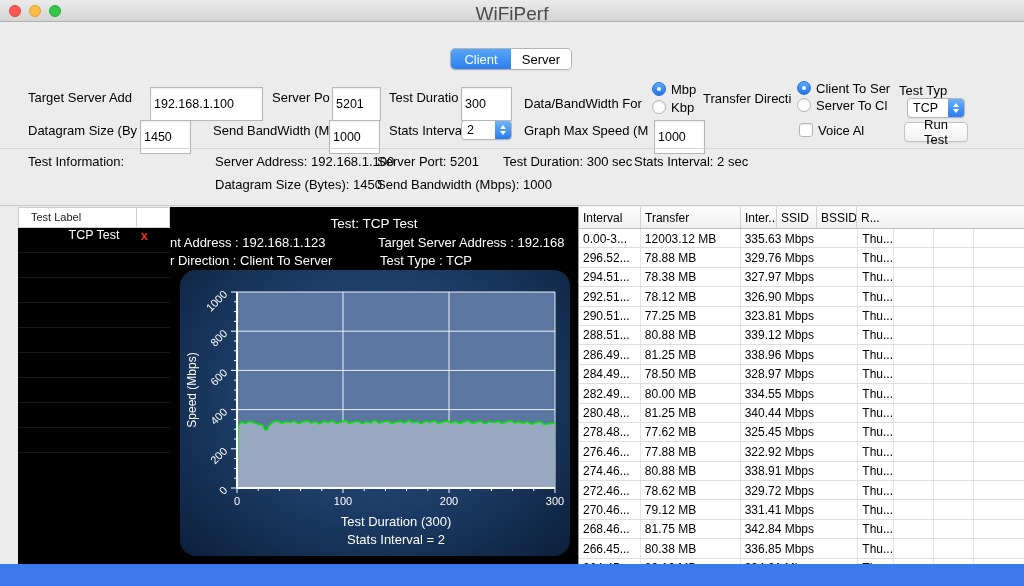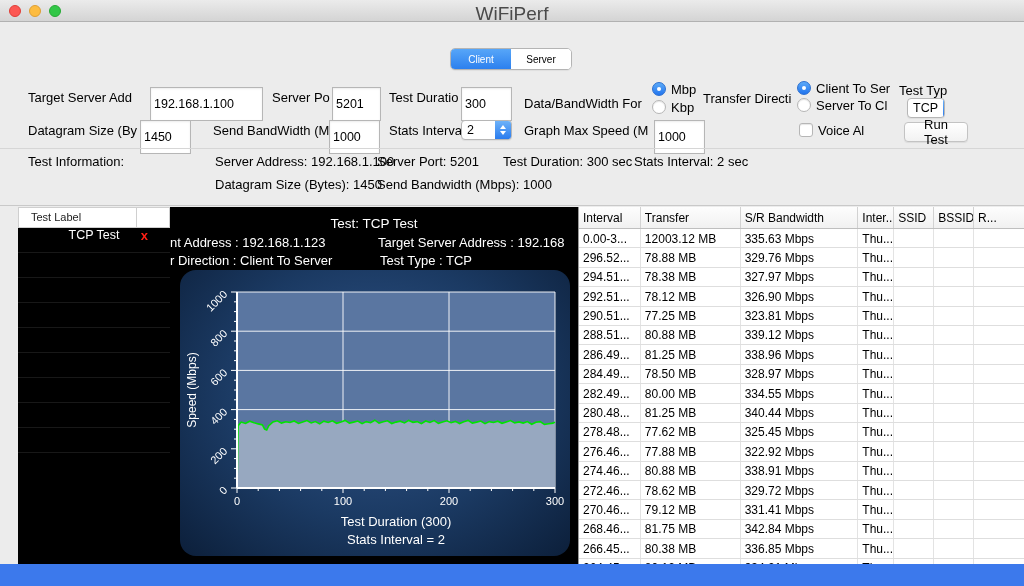--- a/index.html
+++ b/index.html
@@ -21,21 +21,21 @@
   .btn{position:absolute;height:20px;background:linear-gradient(#ffffff,#f2f2f2);
     border:1px solid #c3c3c3;border-radius:4px;font-size:13px;color:#000;
     display:flex;align-items:center;justify-content:center;padding:0 11px;
     box-shadow:0 1px 1px rgba(0,0,0,.07);font-family:inherit;}
   #search-btn{left:18px;top:13px;}
   #run-btn{left:904px;top:100px;width:64px;}
 
   .segmented{position:absolute;left:450px;top:26px;display:flex;height:22px;
     border:1px solid #b4b4b4;border-radius:5px;overflow:hidden;background:#fff;
     box-shadow:0 1px 1px rgba(0,0,0,.06);}
-  .seg{min-width:60px;padding:0 10px;display:flex;align-items:center;justify-content:center;font-size:10px;background:#fff;}
+  .seg{min-width:60px;padding:0 10px;display:flex;align-items:center;justify-content:center;font-size:13px;background:#fff;}
   .seg.sel{background:linear-gradient(#57a6f8,#2c80ee);color:#fff;}
 
   .lbl{position:absolute;height:20px;display:flex;align-items:center;white-space:nowrap;}
   .tf{position:absolute;height:20px;border:1px solid #b6b6b6;background:#fff;font-size:12.5px;
     padding:16px 3px;font-family:Liberation Sans, sans-serif;box-shadow:inset 0 1px 2px rgba(0,0,0,.08);outline:none;}
 
   .radio-row{position:absolute;display:flex;align-items:center;gap:5px;height:16px;white-space:nowrap;}
   .radio{width:14px;height:14px;border-radius:50%;flex:none;position:relative;}
   .radio.on{background:linear-gradient(#5caaf8,#2174ee);border:1px solid #2b6fd0;}
   .radio.on::after{content:"";position:absolute;left:4px;top:4px;width:4px;height:4px;border-radius:50%;background:#fff;}
@@ -125,21 +125,21 @@
   <div class="radio-row" style="left:797px;top:58px">
     <span class="radio on"></span>
     <span>Client To Ser</span>
   </div>
   <div class="radio-row" style="left:797px;top:75px">
     <span class="radio off"></span>
     <span>Server To Cl</span>
   </div>
 
   <span class="lbl" style="left:899px;top:58px">Test Typ</span>
-  <div class="popup" style="left:907px;top:76px;width:38px">
+  <div class="popup" style="left:907px;top:76px;width:58px">
     <div class="val">TCP</div>
     <div class="cap">
         <span class="up"></span>
         <span class="dn"></span>
       </div>
   </div>
 
   <span class="lbl" style="left:28px;top:98px">Datagram Size (By</span>
   <input class="tf" style="left: 140px; top: 98px; width: 51px;" value="1450">
   <span class="lbl" style="left:213px;top:98px">Send BandWidth (M</span>
@@ -265,21 +265,20 @@
           <text x="216" y="256" text-anchor="middle" font-size="13">Test Duration (300)</text>
           <text x="216" y="274" text-anchor="middle" font-size="13">Stats Interval = 2</text>
         </svg>
     </div>
   </div>
 
   <div class="table-panel">
     <div class="thead">
       <div class="thc c0">Interval</div>
       <div class="thc c1">Transfer</div>
-      <div class="thc c2">S/R Bandwidth</div>
       <div class="thc c3">Inter...</div>
       <div class="thc c4">SSID</div>
       <div class="thc c5">BSSID</div>
       <div class="thc c6">R...</div>
     </div>
     <div>
         <div class="trow">
           <div class="tcell c0">0.00-3...</div>
           <div class="tcell c1">12003.12 MB</div>
           <div class="tcell c2">335.63 Mbps</div>

